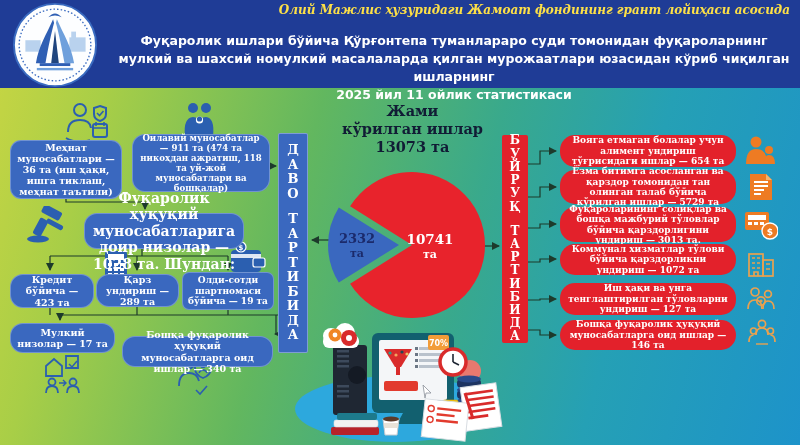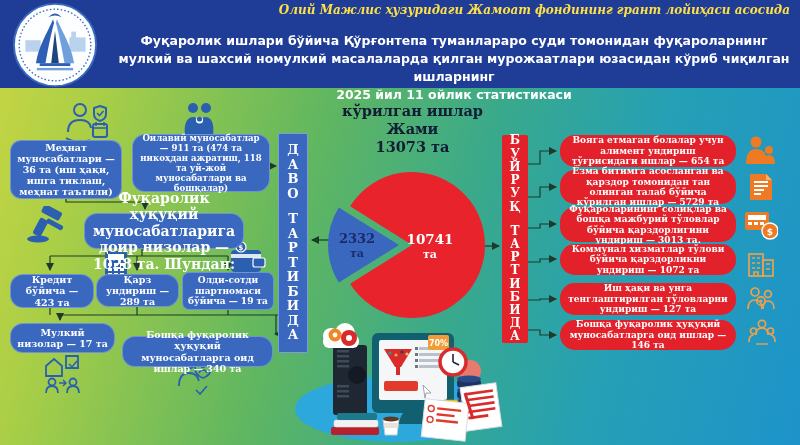--- a/index.html
+++ b/index.html
@@ -107,22 +107,22 @@
       <path d="M412,245 L350.1,206.3 A73,73 0 1 1 350.1,283.7 Z" fill="#e8232c"></path>
       <path d="M399,245 L338.8,207.4 A71,71 0 0 0 338.8,282.6 Z" fill="#3a68bf"></path>
       <text x="357" y="243" text-anchor="middle" font-size="13" font-weight="bold" fill="#1b2a6b">2332</text>
       <text x="357" y="257" text-anchor="middle" font-size="11" font-weight="bold" fill="#1b2a6b">та</text>
       <text x="430" y="244" text-anchor="middle" font-size="13.5" font-weight="bold" fill="#ffffff">10741</text>
       <text x="430" y="258" text-anchor="middle" font-size="11" font-weight="bold" fill="#ffffff">та</text>
     </g>
   </svg>
 
   <div class="pie-title">
+    <div>Жами</div>
     <div>кўрилган ишлар</div>
-    <div>Жами</div>
     <div>13073 та</div>
   </div>
 
   <div class="bbox lb1">
       <span>Меҳнат муносабатлари — 36 та (иш ҳақи,  ишга тиклаш, меҳнат таътили)</span>
     </div>
   <div class="bbox lb2">
       <span>Оилавий муносабатлар — 911 та (474 та никоҳдан ажратиш, 118 та уй-жой муносабатлари ва бошқалар)</span>
     </div>
   <div class="bbox lb3">

